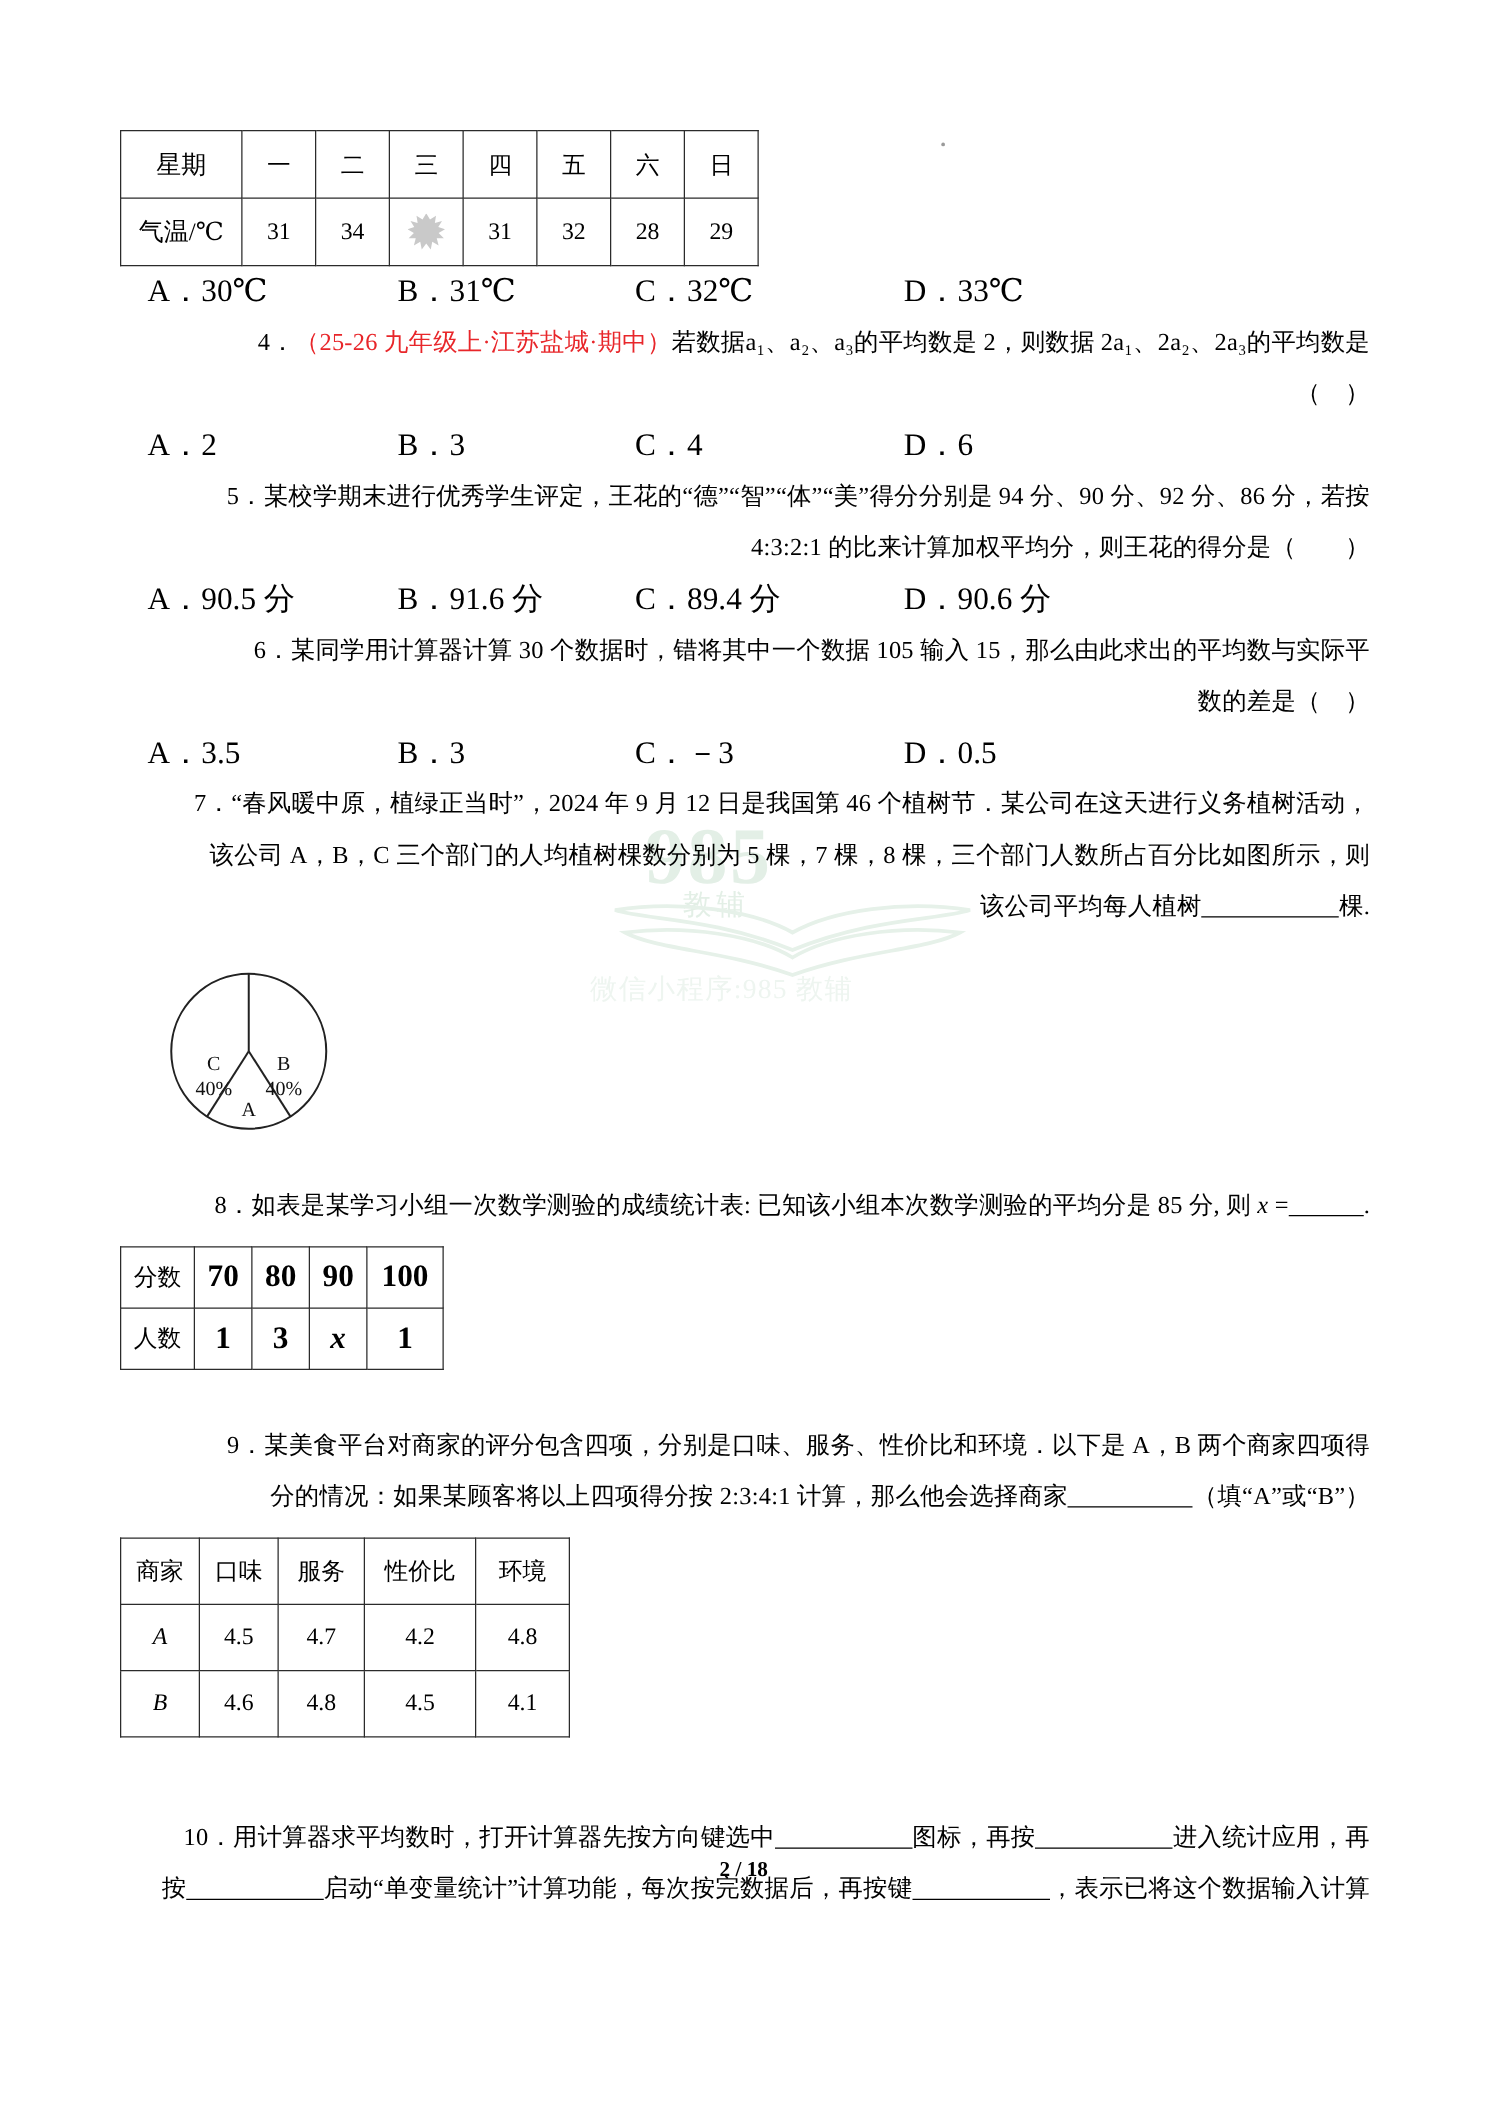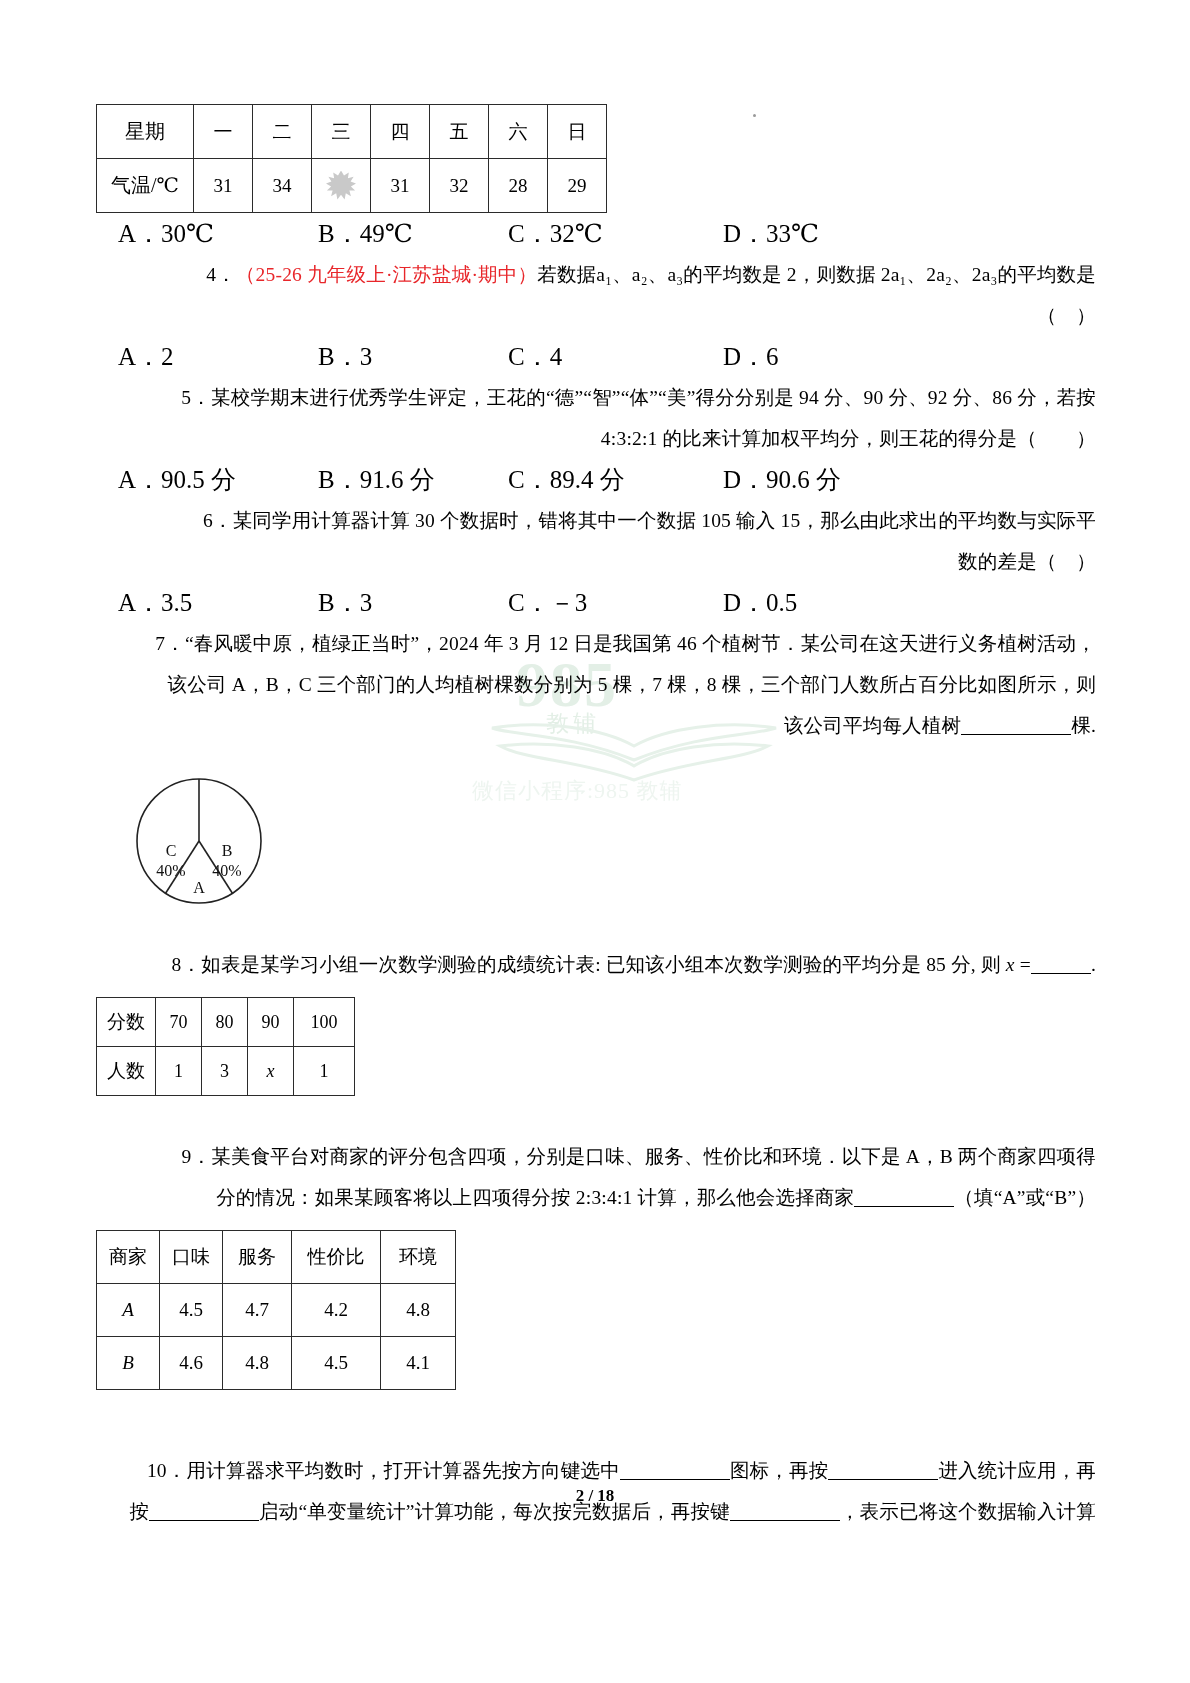--- a/index.html
+++ b/index.html
@@ -96,21 +96,21 @@
       82% 37%, 100% 43%, 83% 53%, 97% 67%, 78% 67%,
       83% 86%, 66% 76%, 62% 97%, 50% 81%, 38% 97%,
       34% 76%, 17% 86%, 22% 67%, 3% 67%, 17% 53%,
       0% 43%, 18% 37%, 8% 21%, 27% 26%, 24% 7%, 40% 17%);
     vertical-align: middle;
   }
 
   
   table.scores td { height: 48px; }
   table.scores td.lbl { width: 58px; font-size: 19px; text-align: center; }
-  table.scores td.v   { width: 45px; font-size: 18px; }
+  table.scores td.v   { width: 45px; font-size: 25px; font-weight: bold; }
   table.scores td.v.wide { width: 60px; }
 
   
   table.merch td { height: 52px; font-size: 19px; }
   table.merch td.c0 { width: 62px; }
   table.merch td.c1 { width: 62px; }
   table.merch td.c2 { width: 68px; }
   table.merch td.c3 { width: 88px; }
   table.merch td.c4 { width: 74px; }
 
@@ -237,21 +237,21 @@
         <td class="d">31</td>
         <td class="d">32</td>
         <td class="d">28</td>
         <td class="d">29</td>
       </tr>
     </tbody>
       </table>
 
     <div class="opts">
       <span class="opt o1">A．30℃</span>
-      <span class="opt o2">B．49℃</span>
+      <span class="opt o2">B．31℃</span>
       <span class="opt o3">C．32℃</span>
       <span class="opt o4">D．33℃</span>
     </div>
 
     <div class="q">
       <span>4．</span><span class="src">（25-26 九年级上·江苏盐城·期中）</span><span>若数据a₁、a₂、a₃的平均数是 2，则数据 2a₁、2a₂、2a₃的平均数是</span>
     </div>
     <div class="q">（　）</div>
 
     <div class="opts">
@@ -279,21 +279,21 @@
     <div class="q">数的差是（　）</div>
 
     <div class="opts">
       <span class="opt o1">A．3.5</span>
       <span class="opt o2">B．3</span>
       <span class="opt o3">C．－3</span>
       <span class="opt o4">D．0.5</span>
     </div>
 
     <div class="q">
-      <span>7．</span><span>“春风暖中原，植绿正当时”，2024 年 3 月 12 日是我国第 46 个植树节．某公司在这天进行义务植树活动，</span>
+      <span>7．</span><span>“春风暖中原，植绿正当时”，2024 年 9 月 12 日是我国第 46 个植树节．某公司在这天进行义务植树活动，</span>
     </div>
     <div class="q">该公司 A，B，C 三个部门的人均植树棵数分别为 5 棵，7 棵，8 棵，三个部门人数所占百分比如图所示，则</div>
     <div class="q">
       <span>该公司平均每人植树</span><span class="blank w110"></span><span>棵.</span>
     </div>
 
     <div class="spacer-20"></div>
 
     <div class="pie-wrap">
       <svg width="150" height="150" viewBox="0 0 150 150">

